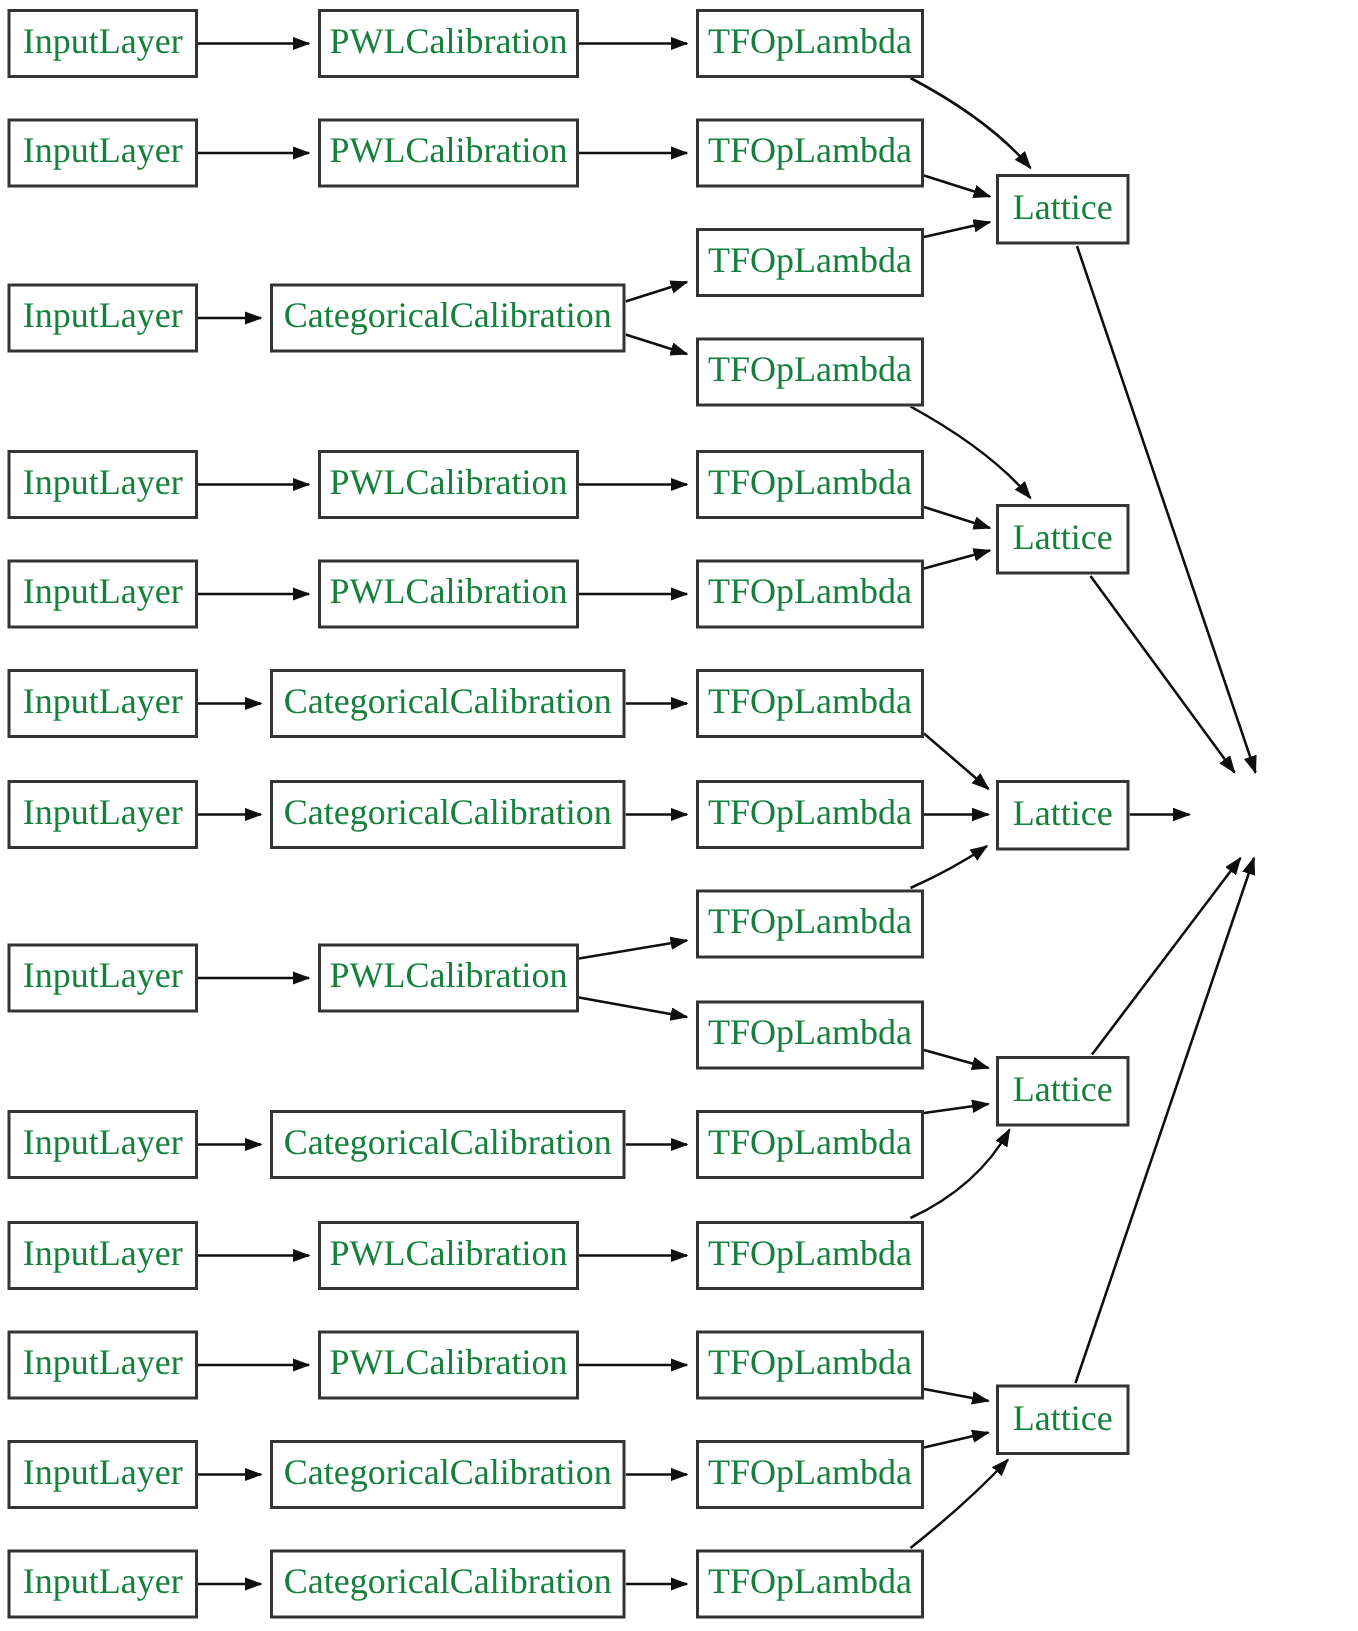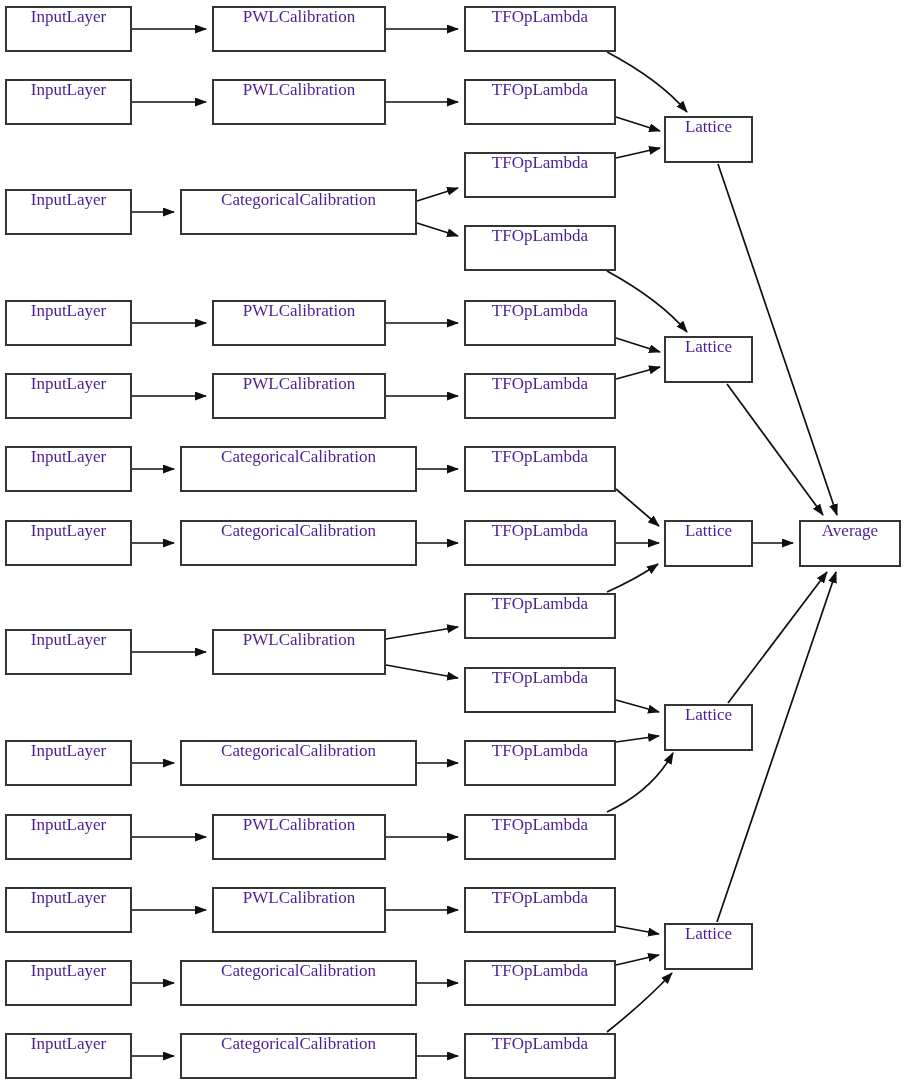--- a/index.html
+++ b/index.html
@@ -19,24 +19,24 @@
     position: absolute;
     left: 0;
     top: 0;
   }
   .node {
     position: absolute;
     box-sizing: border-box;
     background: #ffffff;
     border: 2px solid #343434;
     display: flex;
-    align-items: flex-start;
+    align-items: center;
     justify-content: center;
-    font-size: 17px;
-    color: #4c1d95;
+    font-size: 24px;
+    color: #15803d;
     white-space: nowrap;
   }
   .node span {
     display: block;
     line-height: 1;
     padding-bottom: 2px;
   }
 </style>
 </head>
 <body>
@@ -228,16 +228,13 @@
     </div>
     <div class="node" style="left: 664px; top: 520px; width: 89px; height: 47px; border-color: rgb(52, 52, 52); background: rgb(255, 255, 255);">
       <span>Lattice</span>
     </div>
     <div class="node" style="left: 664px; top: 704px; width: 89px; height: 47px; border-color: rgb(52, 52, 52); background: rgb(255, 255, 255);">
       <span>Lattice</span>
     </div>
     <div class="node" style="left: 664px; top: 923px; width: 89px; height: 47px; border-color: rgb(52, 52, 52); background: rgb(255, 255, 255);">
       <span>Lattice</span>
     </div>
-    <div class="node" style="left: 799px; top: 520px; width: 102px; height: 47px; border-color: rgb(52, 52, 52); background: rgb(255, 255, 255);">
-      <span>Average</span>
-    </div>
   </div>
 
 </body></html>

